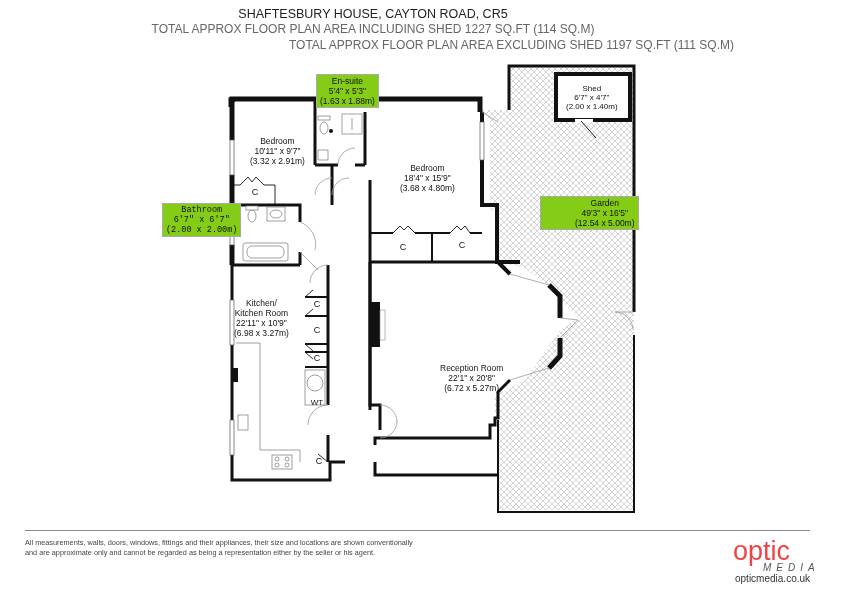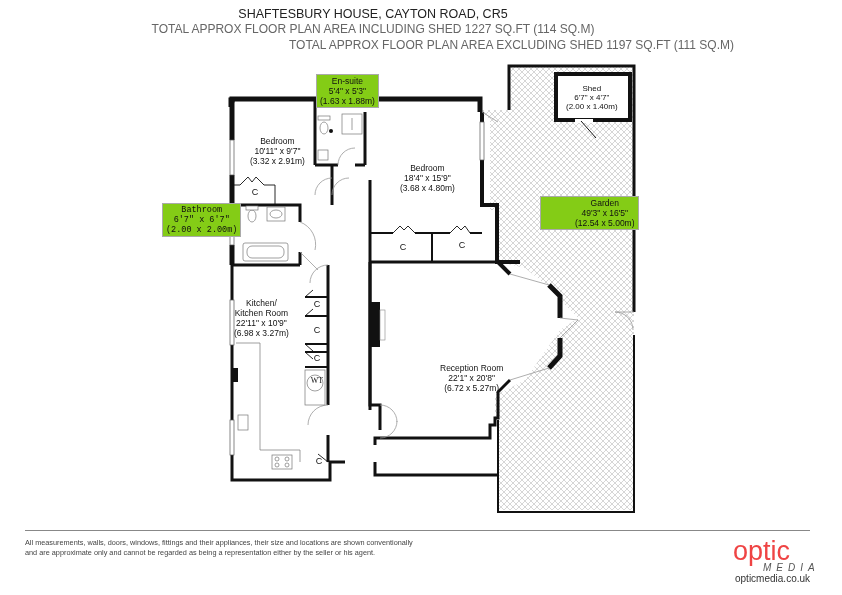--- a/index.html
+++ b/index.html
@@ -234,21 +234,21 @@
   <div>(2.00 x 1.40m)</div>
 </div>
 
 <div class="c" style="left:249px;top:187px;">C</div>
 <div class="c" style="left:397px;top:242px;">C</div>
 <div class="c" style="left:456px;top:240px;">C</div>
 <div class="c" style="left:311px;top:299px;">C</div>
 <div class="c" style="left:311px;top:325px;">C</div>
 <div class="c" style="left:311px;top:353px;">C</div>
 <div class="c" style="left:313px;top:456px;">C</div>
-<div class="c" style="left:304px;top:376px;width:26px;font-size:8px;font-family:Liberation Serif, serif;">WT</div>
+<div class="c" style="left:304px;top:398px;width:26px;font-size:8px;">WT</div>
 
 <div class="footer-rule"></div>
 <div class="disclaimer">All measurements, walls, doors, windows, fittings and their appliances, their size and locations are shown conventionally and are approximate only and cannot be regarded as being a representation either by the seller or his agent.</div>
 
 <div class="logo">
   <div class="logo-word">optic</div>
   <div class="logo-media">MEDIA</div>
   <div class="logo-url">opticmedia.co.uk</div>
 </div>
 

